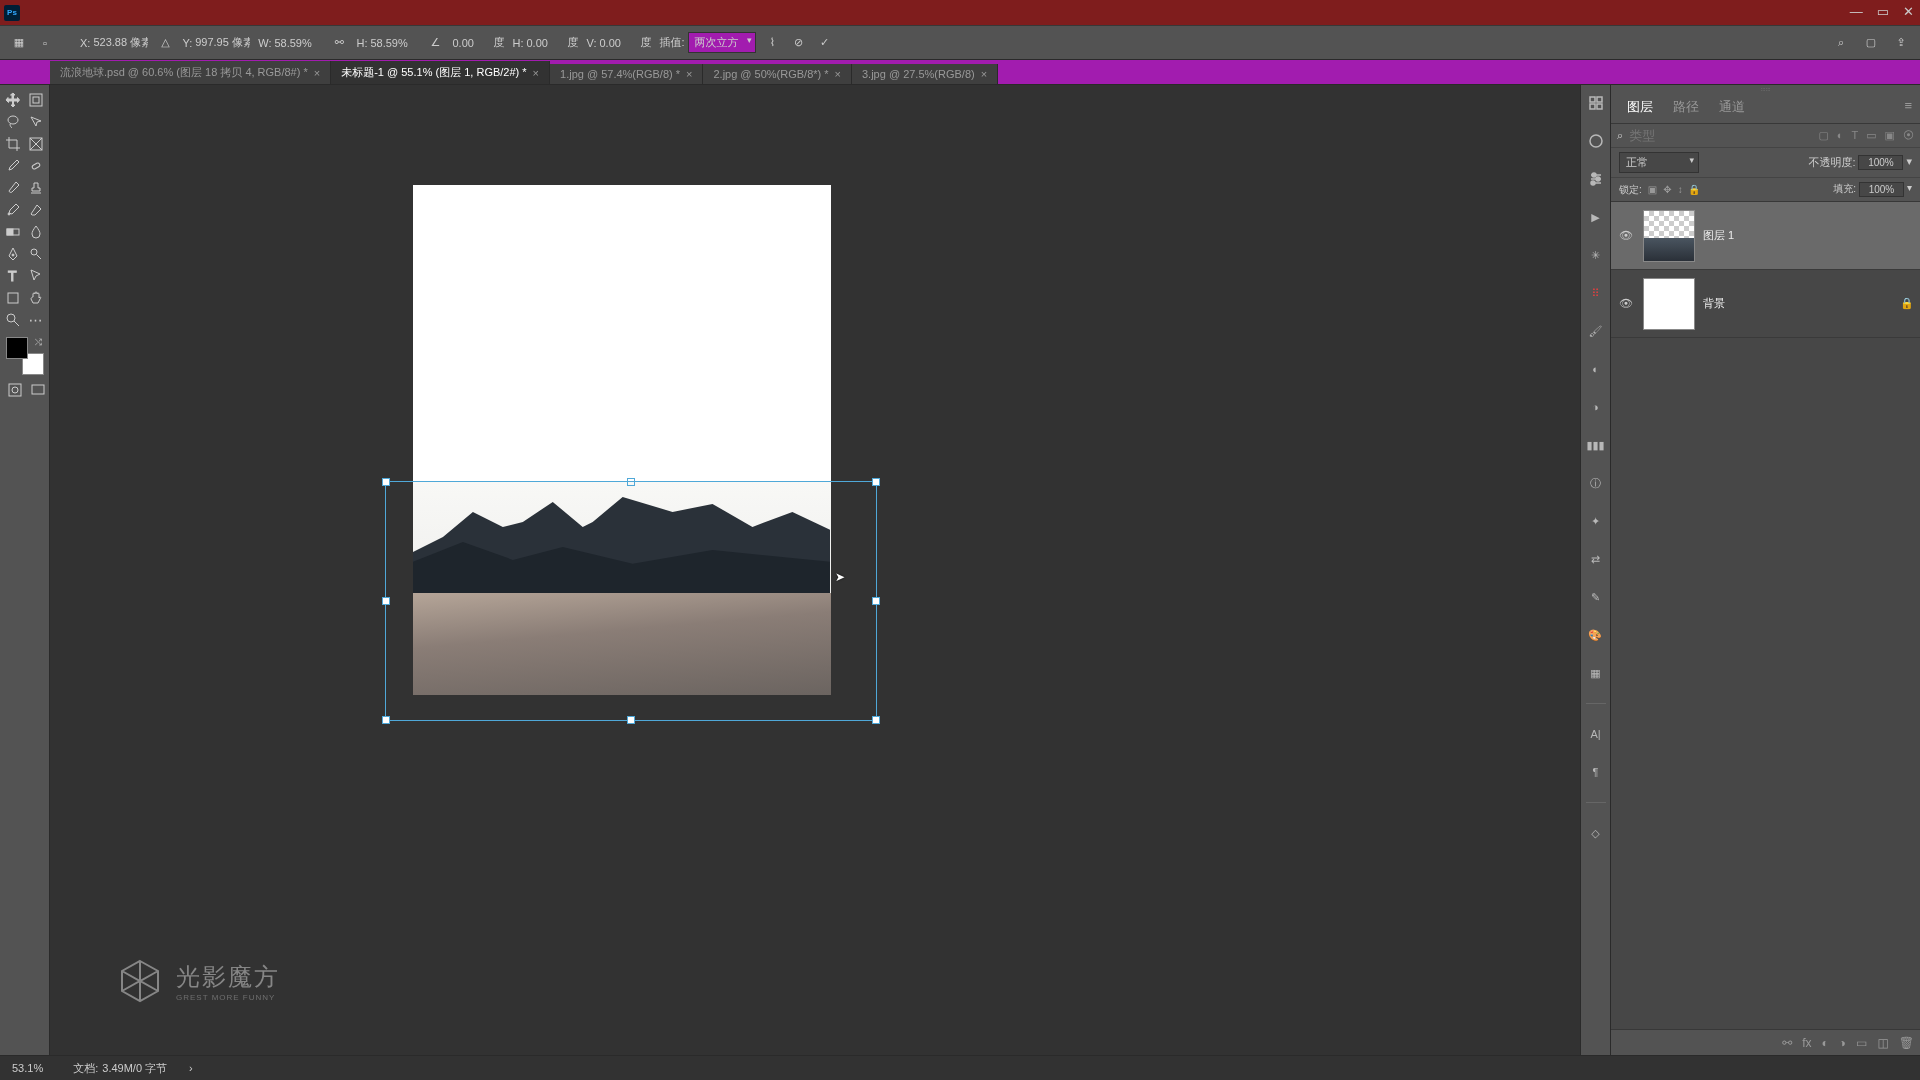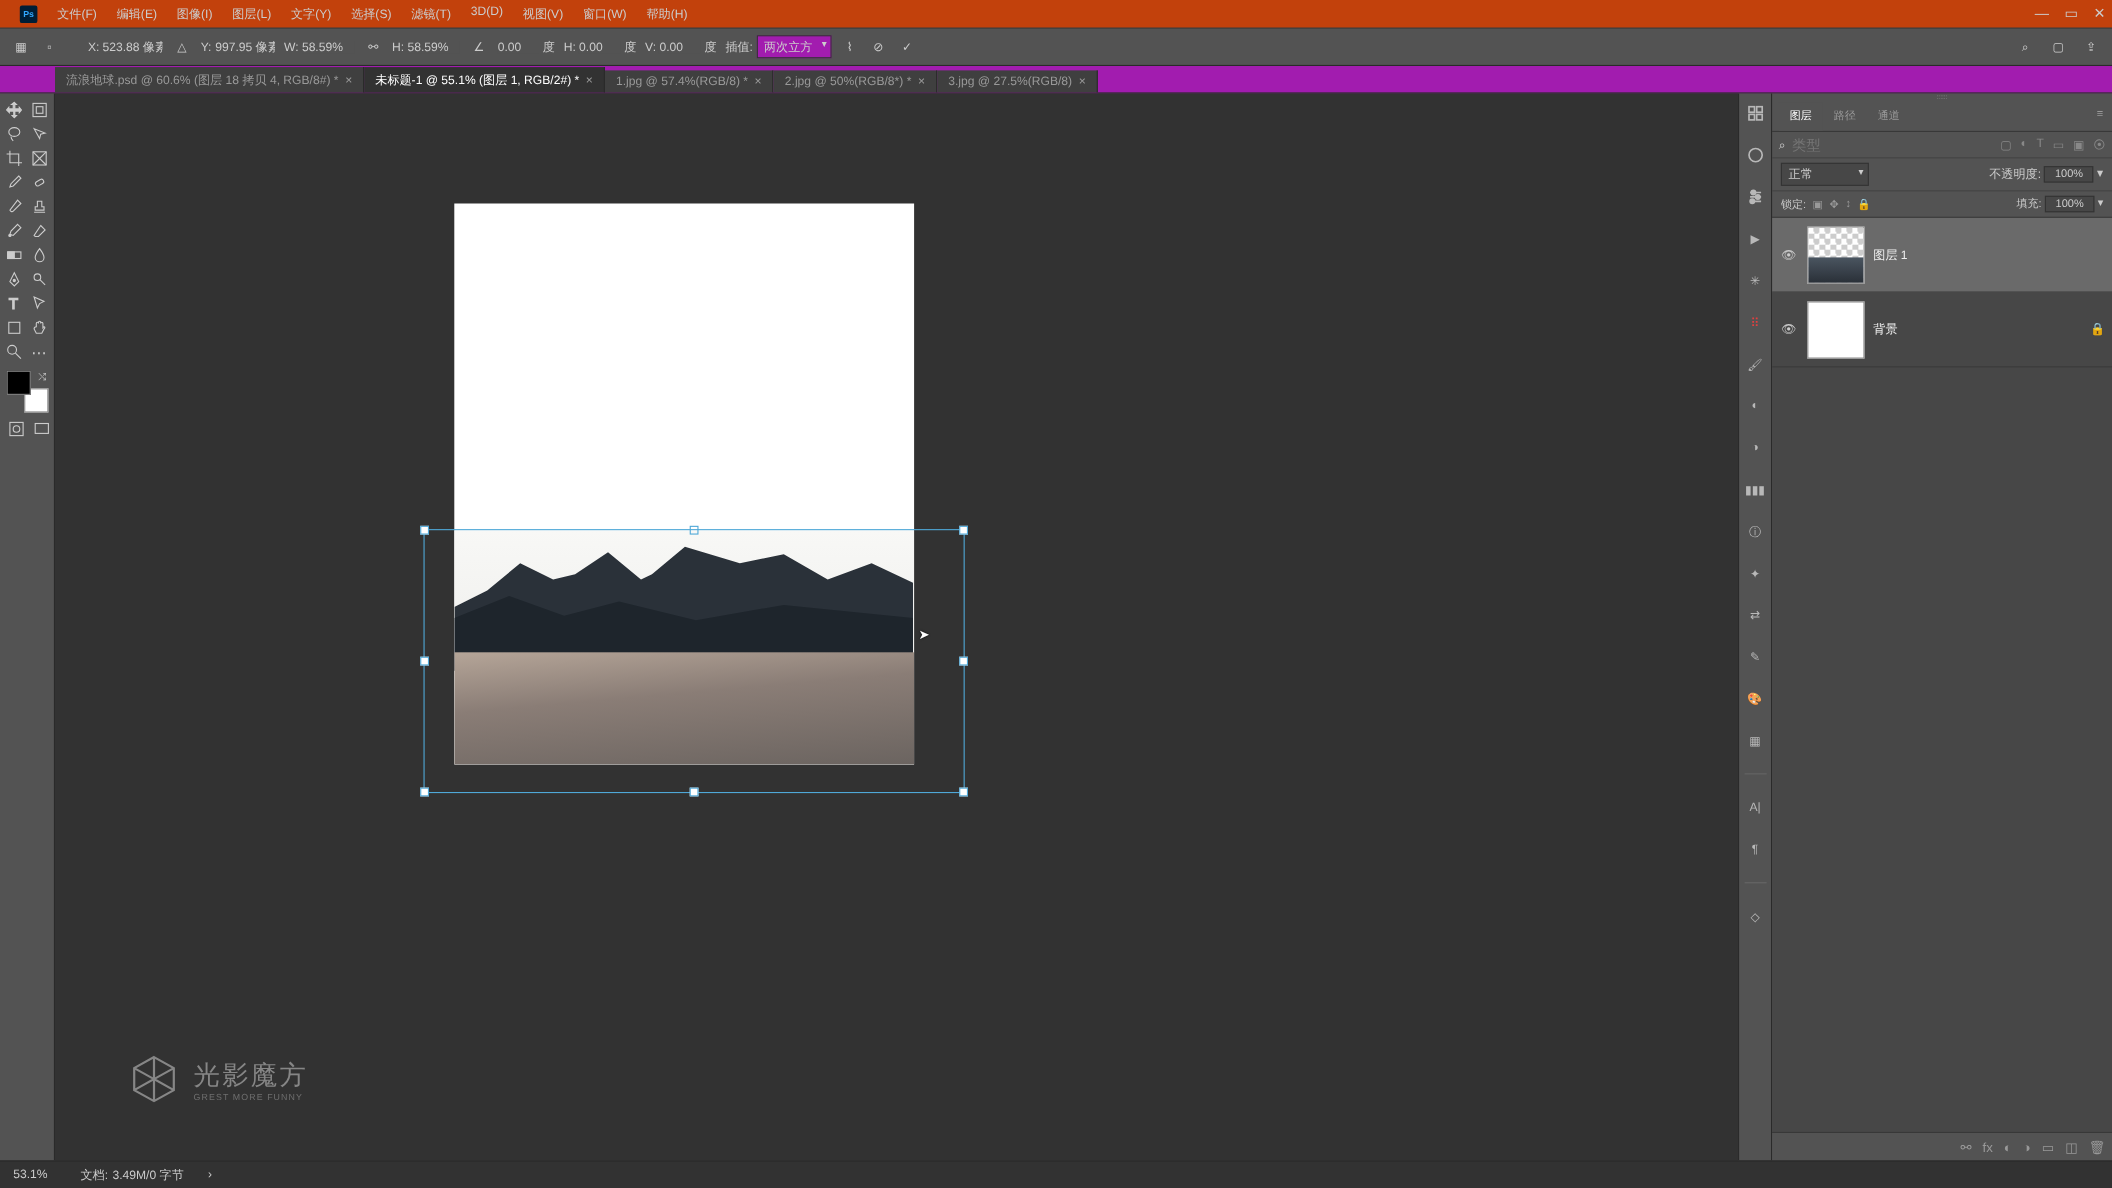--- a/index.html
+++ b/index.html
@@ -1,17 +1,17 @@
 <!DOCTYPE html>
 <html><head>
 <meta charset="utf-8">
 <style>
 *{margin:0;padding:0;box-sizing:border-box;font-family:"Microsoft YaHei",sans-serif;user-select:none}
 body{background:#323232;color:#ccc;font-size:11px;overflow:hidden;width:1920px;height:1080px;position:relative}
-.titlebar{height:25px;background:#c2410c;display:flex;align-items:center;padding:0 18px;position:relative}
+.titlebar{height:25px;background:#7f1d1d;display:flex;align-items:center;padding:0 4px;position:relative}
 .ps-logo{width:16px;height:16px;background:#001e36;color:#31a8ff;font-size:8px;font-weight:bold;display:flex;align-items:center;justify-content:center;border-radius:2px;margin-right:10px}
 .menubar{display:flex;gap:2px}
 .menu-item{padding:3px 8px;cursor:default}
 .win-controls{position:absolute;right:6px;top:4px;display:flex;gap:14px;font-size:13px}
 .win-btn{cursor:default;color:#ccc}
 .optbar{height:35px;background:#535353;border-top:1px solid #383838;border-bottom:1px solid #2a2a2a;display:flex;align-items:center;padding:0 10px;gap:8px;font-size:11px}
 .opt-field{display:flex;align-items:center;gap:3px}
 .opt-label{color:#ccc}
 .opt-input{background:#535353;border:none;color:#ccc;width:55px;font-size:11px;text-align:left}
 .opt-icon{width:18px;height:18px;display:flex;align-items:center;justify-content:center;color:#ccc}
@@ -50,21 +50,21 @@
 .wm-text{display:flex;flex-direction:column}
 .wm-main{font-size:24px;color:#aaa;letter-spacing:2px;font-weight:300}
 .wm-sub{font-size:8px;color:#888;letter-spacing:1px}
 .right-rail{width:30px;background:#535353;border-left:1px solid #2a2a2a;display:flex;flex-direction:column;align-items:center;padding-top:8px;gap:18px}
 .rail-icon{width:20px;height:20px;display:flex;align-items:center;justify-content:center;color:#b8b8b8}
 .rail-icon svg{width:16px;height:16px;fill:none;stroke:#b8b8b8;stroke-width:1.5}
 .rail-sep{width:20px;height:1px;background:#666;margin:2px 0}
 .panels{width:310px;background:#535353;border-left:1px solid #2a2a2a;display:flex;flex-direction:column}
 .panel-grip{height:8px;display:flex;align-items:center;justify-content:center;gap:1px;color:#888;font-size:6px}
 .panel-tabs{display:flex;border-bottom:1px solid #383838;padding-left:6px}
-.panel-tab{padding:5px 10px;font-size:10px;color:#999;cursor:default}
+.panel-tab{padding:5px 10px;font-size:13px;color:#999;cursor:default}
 .panel-tab.active{color:#fff;background:#535353;border-bottom:2px solid transparent}
 .panel-search{display:flex;align-items:center;padding:4px 6px;gap:6px;border-bottom:1px solid #444}
 .search-in{flex:1;background:transparent;border:none;color:#888;font-size:13px}
 .filter-icons{display:flex;gap:8px;color:#888;font-size:11px}
 .blend-row{display:flex;align-items:center;padding:4px 8px;gap:10px;border-bottom:1px solid #444}
 .blend-sel{background:#474747;border:1px solid #333;padding:2px 6px;width:80px;position:relative;font-size:11px}
 .blend-sel::after{content:"▾";position:absolute;right:4px;font-size:9px}
 .pct-field{display:flex;align-items:flex-start;gap:3px;margin-left:auto}
 .pct-in{background:#474747;border:1px solid #333;width:45px;color:#ccc;font-size:10px;text-align:center;padding:1px}
 .lock-row{display:flex;align-items:center;padding:4px 8px;gap:6px;border-bottom:1px solid #383838;font-size:10px}
@@ -81,33 +81,20 @@
 .panel-footer{height:26px;border-top:1px solid #383838;background:#535353;display:flex;align-items:center;justify-content:flex-end;padding:0 6px;gap:10px}
 .pf-icon{color:#999;font-size:12px}
 .statusbar{position:absolute;bottom:0;left:0;right:0;height:25px;background:#323232;border-top:1px solid #2a2a2a;display:flex;align-items:center;padding:0 12px;gap:30px;font-size:11px;color:#ccc}
 .status-item{display:flex;align-items:center;gap:4px}
 </style>
 </head>
 <body>
 
 <div class="titlebar">
   <div class="ps-logo">Ps</div>
-  <div class="menubar">
-    <div class="menu-item">文件(F)</div>
-    <div class="menu-item">编辑(E)</div>
-    <div class="menu-item">图像(I)</div>
-    <div class="menu-item">图层(L)</div>
-    <div class="menu-item">文字(Y)</div>
-    <div class="menu-item">选择(S)</div>
-    <div class="menu-item">滤镜(T)</div>
-    <div class="menu-item">3D(D)</div>
-    <div class="menu-item">视图(V)</div>
-    <div class="menu-item">窗口(W)</div>
-    <div class="menu-item">帮助(H)</div>
-  </div>
   <div class="win-controls">
     <span class="win-btn">—</span>
     <span class="win-btn">▭</span>
     <span class="win-btn">✕</span>
   </div>
 </div>
 
 <div class="optbar">
   <div class="opt-icon">▦</div>
   <div class="opt-icon">▫</div>

